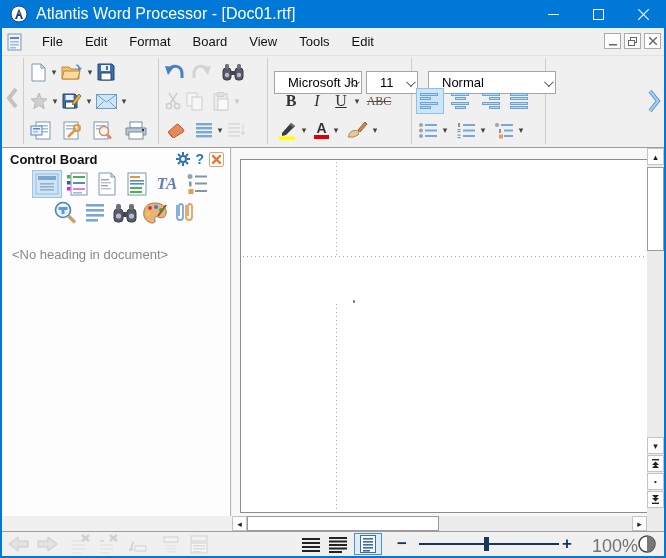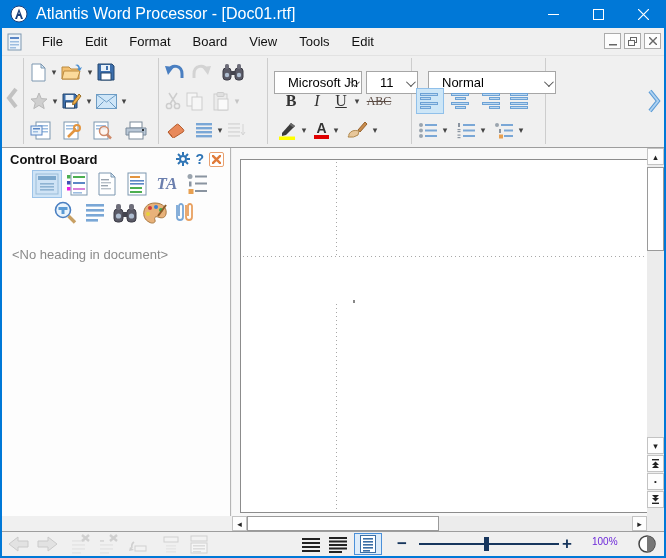--- a/index.html
+++ b/index.html
@@ -62,21 +62,21 @@
   .hscroll { position:absolute; left:230px; top:516px; width:415px; height:15px; background:#ececec; }
   .hbtn { position:absolute; top:0; width:15px; height:15px; background:#fdfdfd; border:1px solid #c3c3c3; display:flex; align-items:center; justify-content:center; font-size:9px; color:#222; }
   .hthumb { position:absolute; left:15px; top:0; width:192px; height:15px; background:#fff; border:1px solid #9a9a9a; }
   .sb-corner { position:absolute; left:645px; top:516px; width:17px; height:15px; background:#ececec; }
 
   
   .statusbar { position:absolute; left:0; top:531px; width:662px; height:25px; background:#f0f0f0; border-top:1px solid #9d9d9d; }
   .sb-left { position:absolute; left:6px; top:2px; display:flex; gap:6px; align-items:center; }
   .view-btn { position:absolute; width:24px; height:20px; display:flex; align-items:center; justify-content:center; }
   .view-sel { border:1px solid #4a90d9; background:#ddecfa; }
-  .zoomtxt { position:absolute; font-size:10px; color:#6d28d9; }
+  .zoomtxt { position:absolute; font-size:18px; color:#737373; }
   .navy { color:#17365d; font-weight:bold; }
 </style>
 </head>
 <body>
 
 <div id="window">
 
   <div class="titlebar">
     <svg class="app-icon" viewBox="0 0 18 18">
       <circle cx="9" cy="9" r="8" fill="#fff"></circle>

